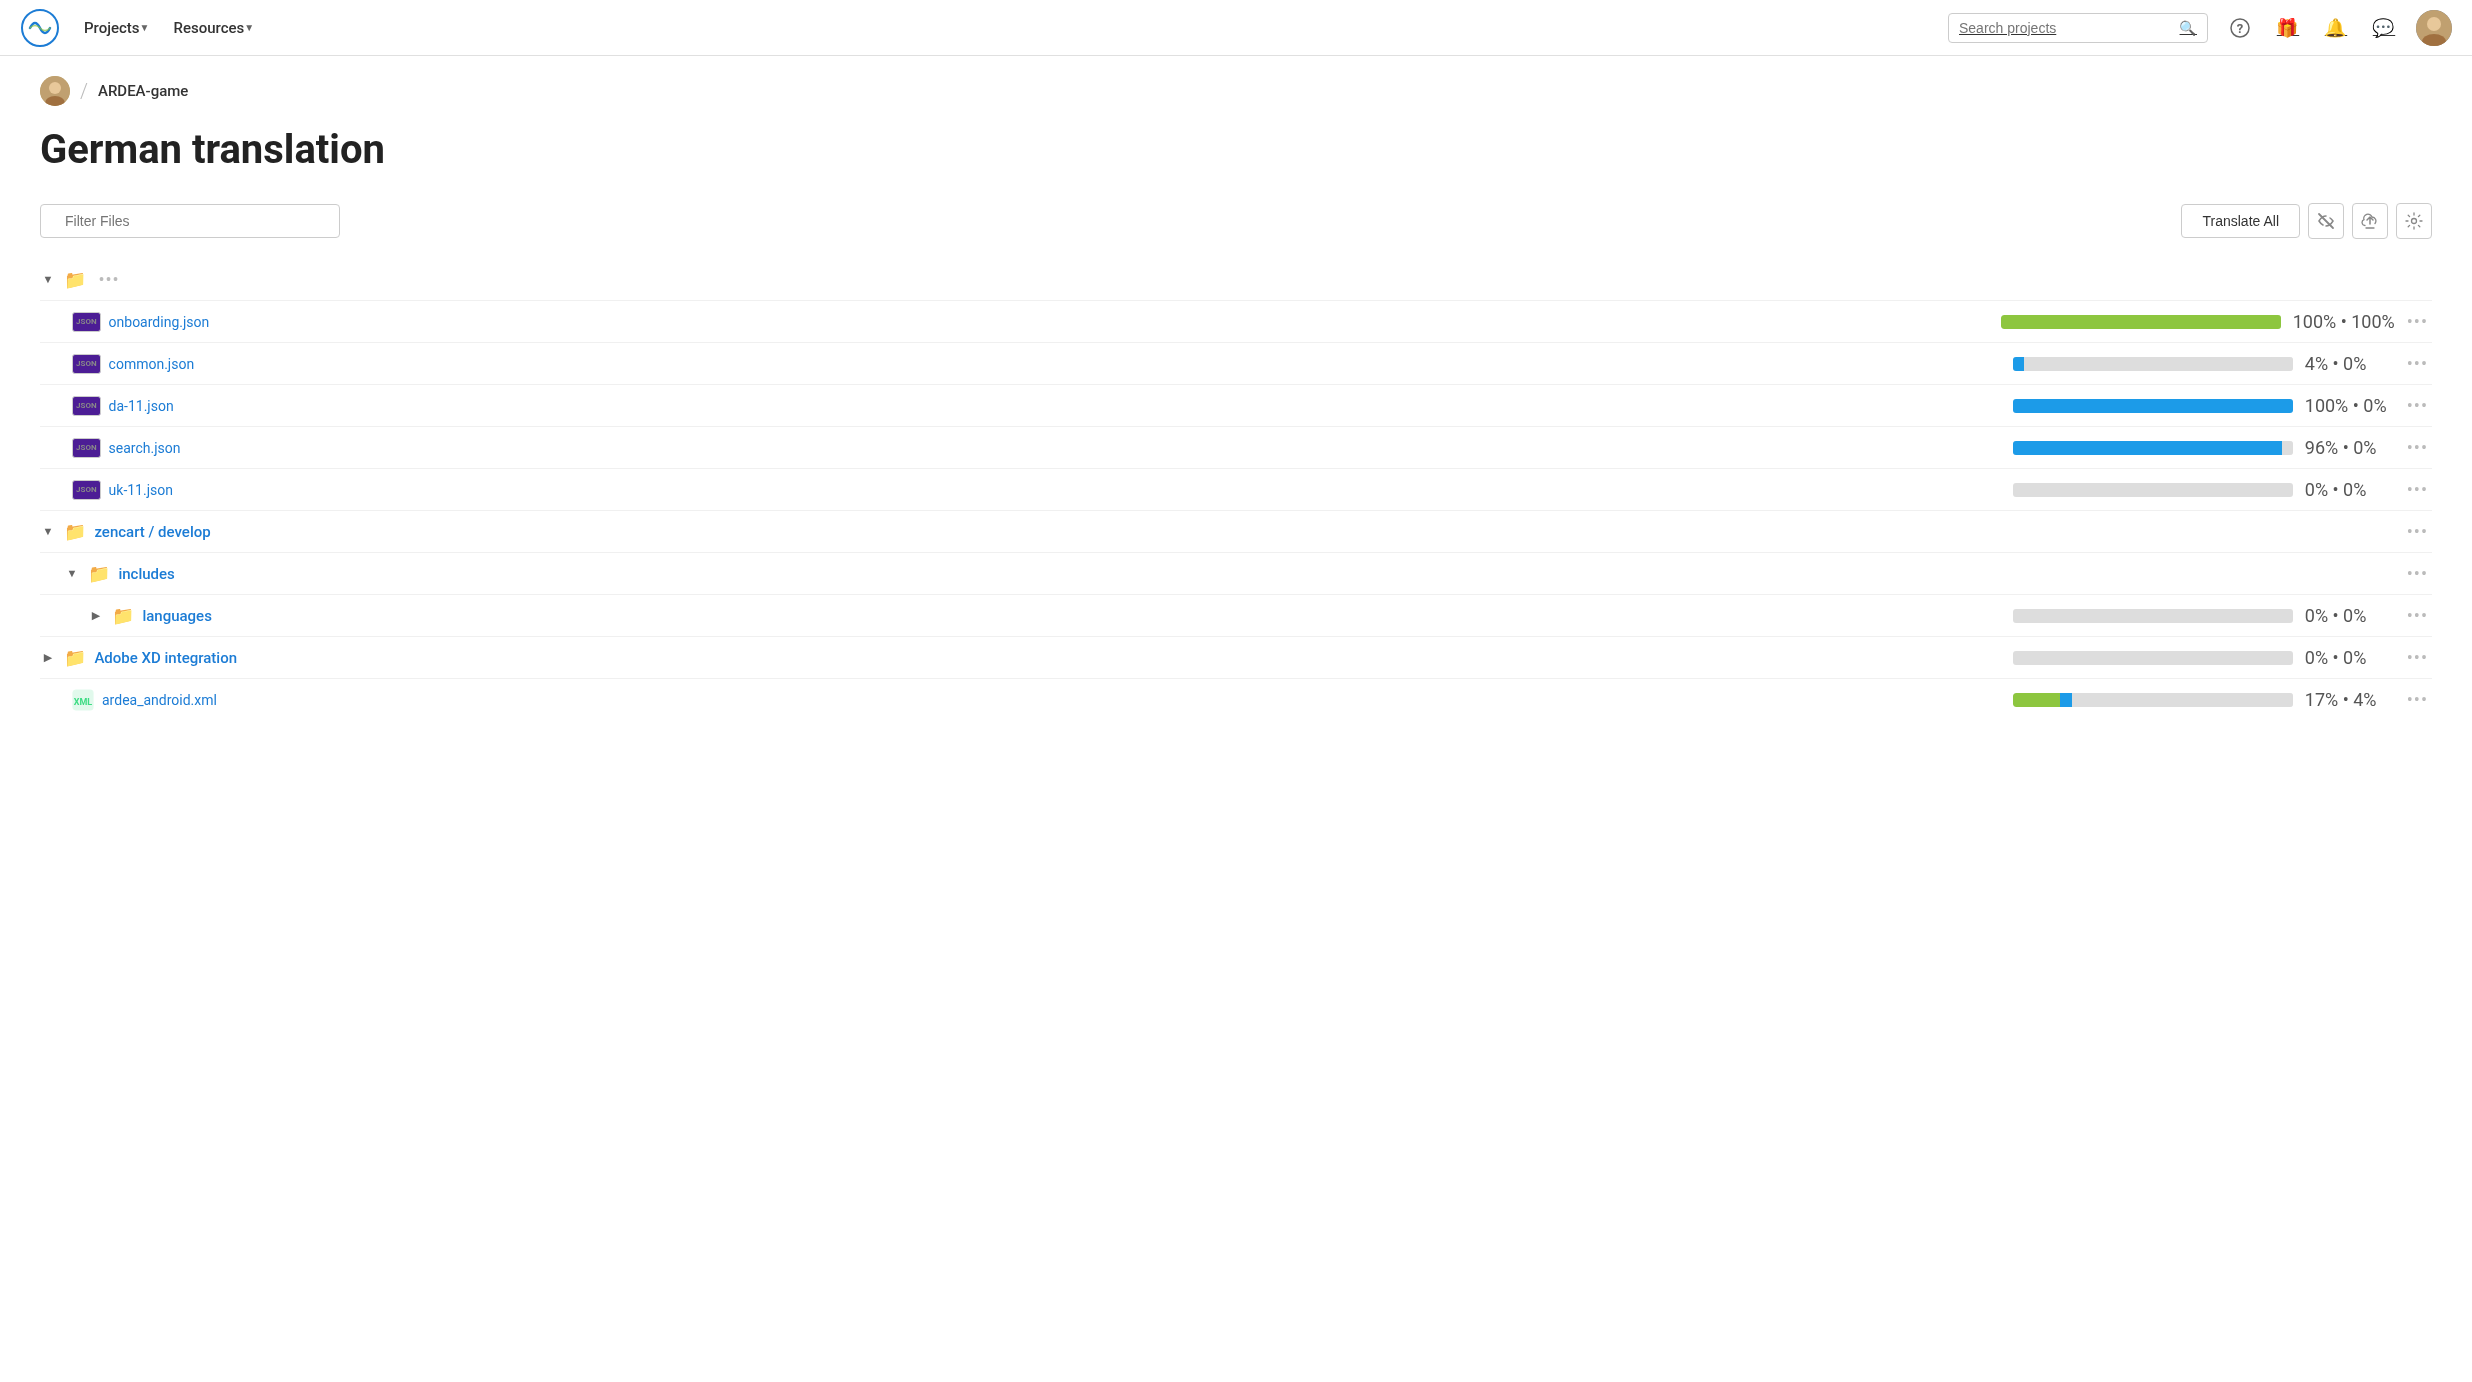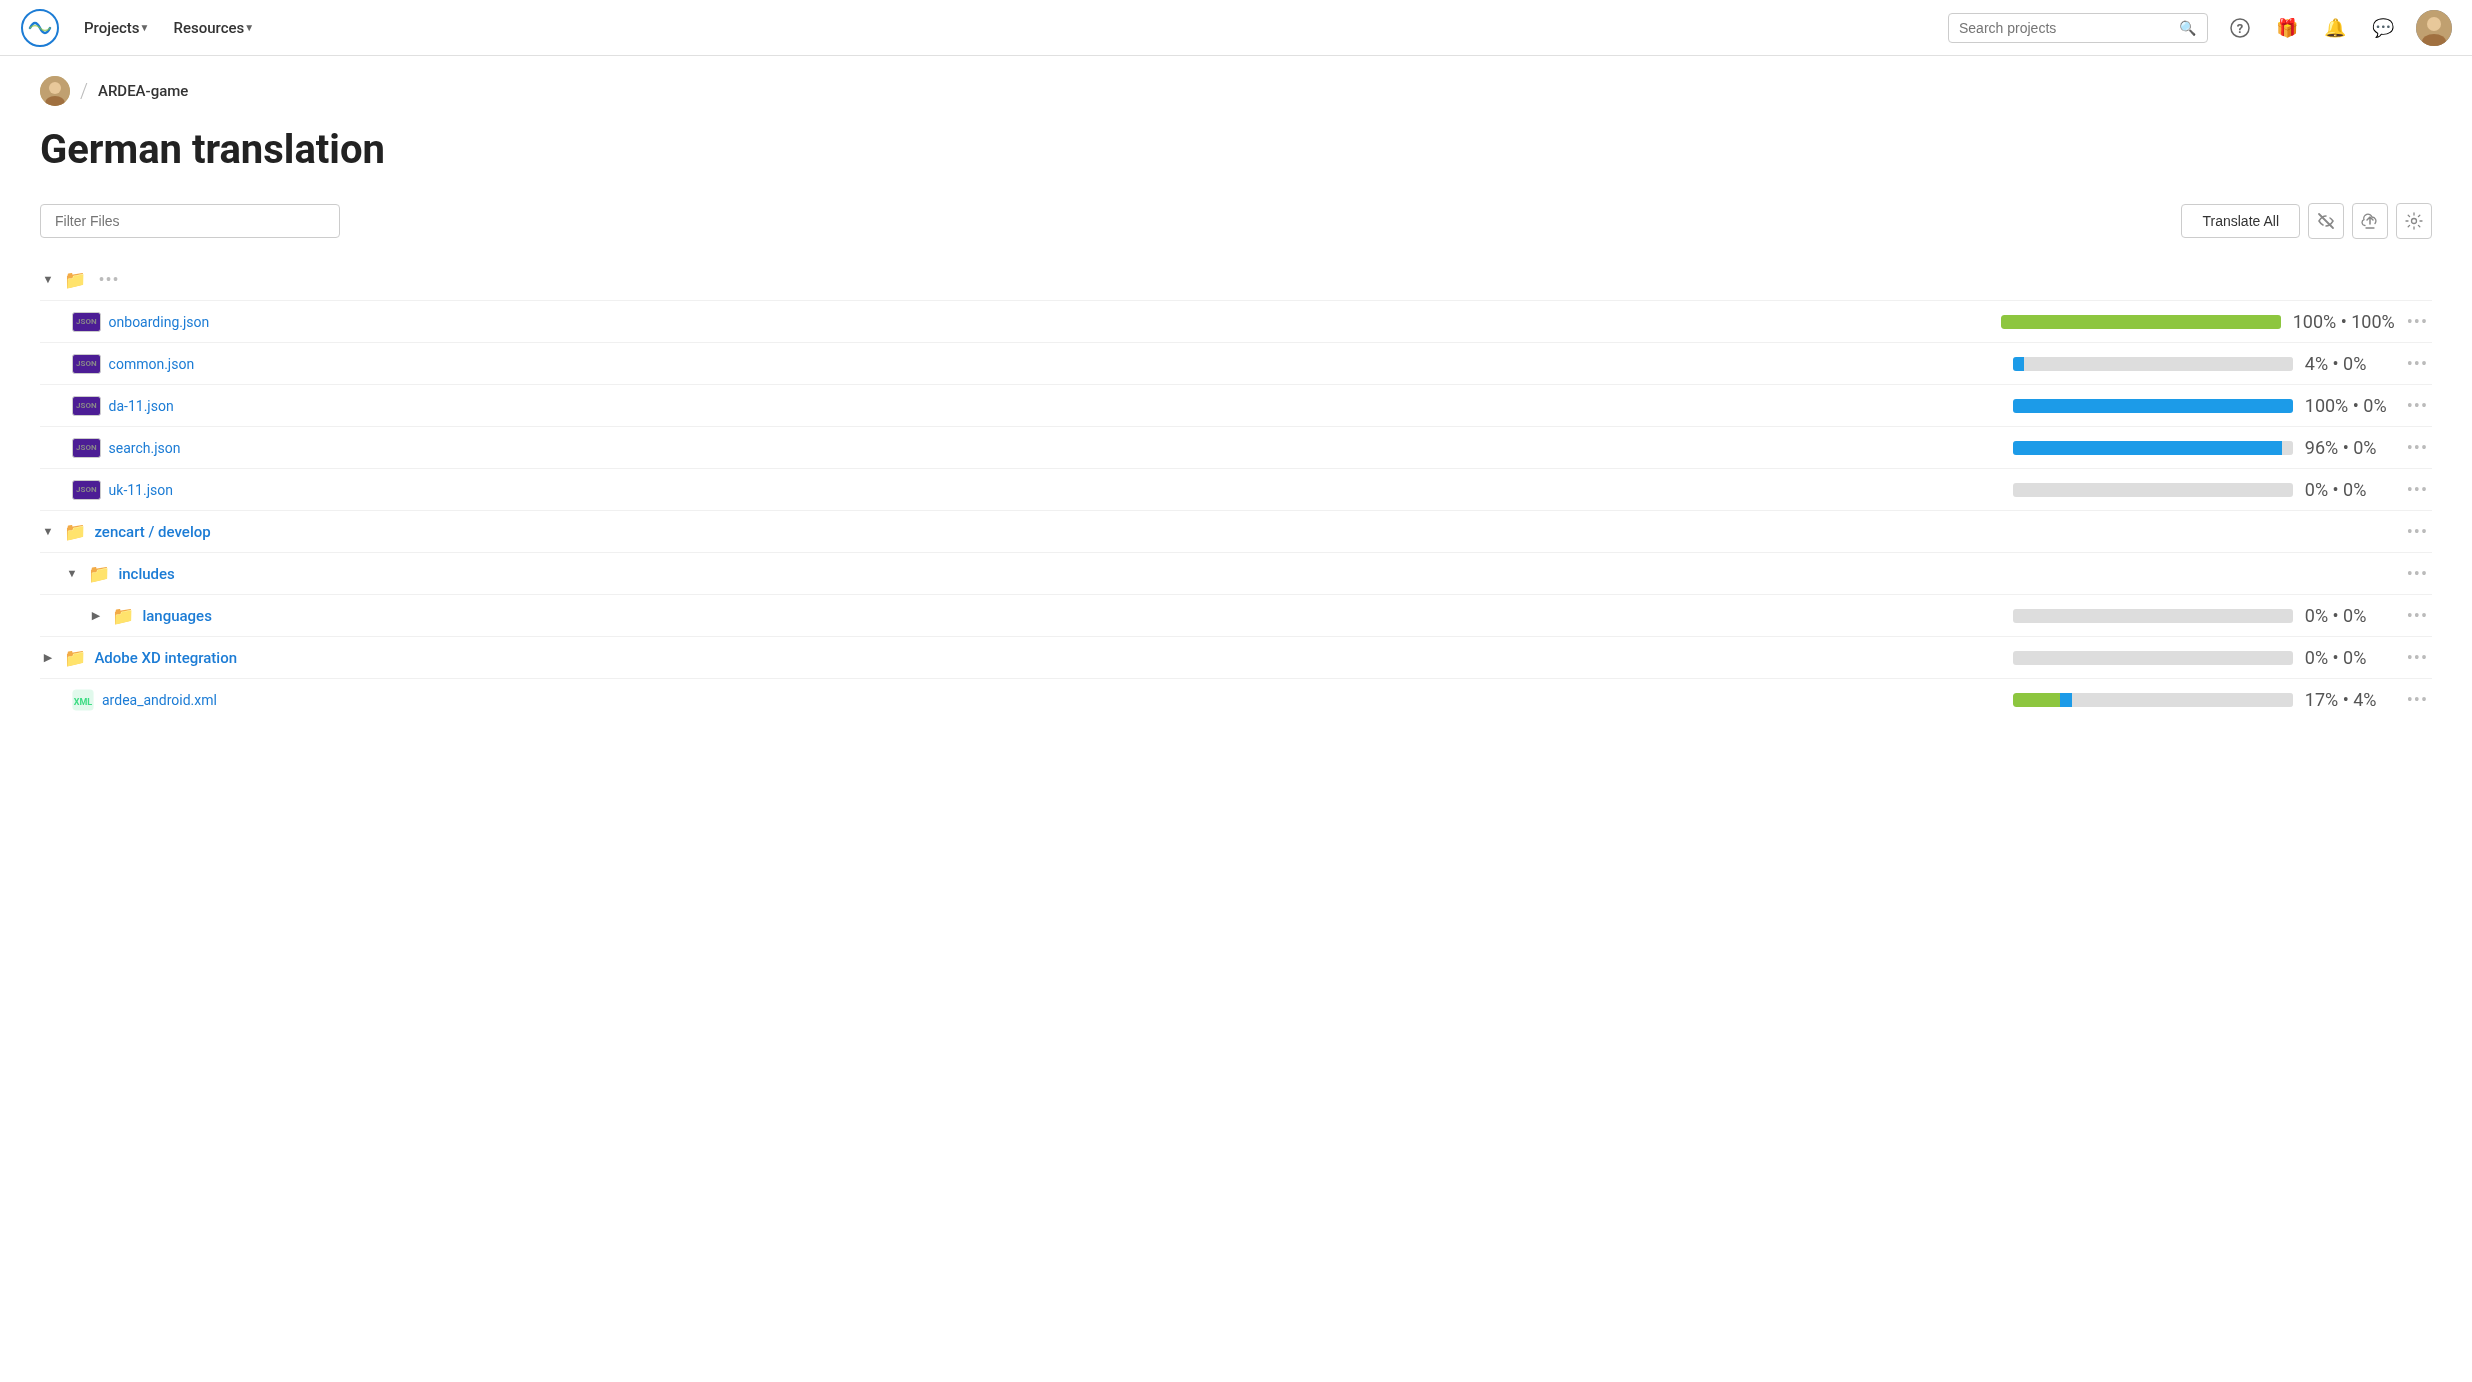--- a/index.html
+++ b/index.html
@@ -11,21 +11,21 @@
       border-bottom: 1px solid #e0e0e0; padding: 0 20px; gap: 24px;
       background: #fff;
     }
     .navbar-logo { width: 40px; height: 40px; }
     .navbar-logo svg { width: 40px; height: 40px; }
     .nav-item {
       display: flex; align-items: center; gap: 0;
       font-size: 15px; color: #333; cursor: pointer; font-weight: 500;
     }
     .chevron { font-size: 10px; color: #666; }
-    .navbar-right { margin-left: auto; display: flex; align-items: center; gap: 16px; }
+    .navbar-right { margin-left: auto; display: flex; align-items: center; gap: 16px; text-decoration: underline; }
     .search-box {
       display: flex; align-items: center;
       border: 1px solid #ccc; border-radius: 4px;
       padding: 6px 10px; width: 260px; background: #fff;
     }
     .search-box input {
       border: none; outline: none; font-size: 14px; flex: 1; color: #555;
     }
     .search-icon-btn { cursor: pointer; color: #777; }
     .icon-btn {
@@ -58,21 +58,21 @@
       font-size: 40px; font-weight: 700; color: #222;
     }
 
     
     .toolbar {
       display: flex; align-items: center; gap: 10px;
       padding: 0 40px 20px 40px;
     }
     .filter-input {
       border: 1px solid #ccc; border-radius: 4px;
-      padding: 8px 14px; font-size: 14px; width: 300px; outline: none; color: #701a75;
+      padding: 8px 24px; font-size: 14px; width: 300px; outline: none; color: #701a75;
     }
     .toolbar-right { margin-left: auto; display: flex; align-items: center; gap: 8px; }
     .translate-all-btn {
       padding: 8px 20px; border: 1px solid #ccc; border-radius: 4px;
       background: #fff; font-size: 14px; cursor: pointer; color: #333; font-weight: 500;
     }
     .toolbar-icon-btn {
       width: 36px; height: 36px; border: 1px solid #ccc; border-radius: 4px;
       background: #fff; display: flex; align-items: center; justify-content: center;
       cursor: pointer; color: #555; font-size: 16px;

